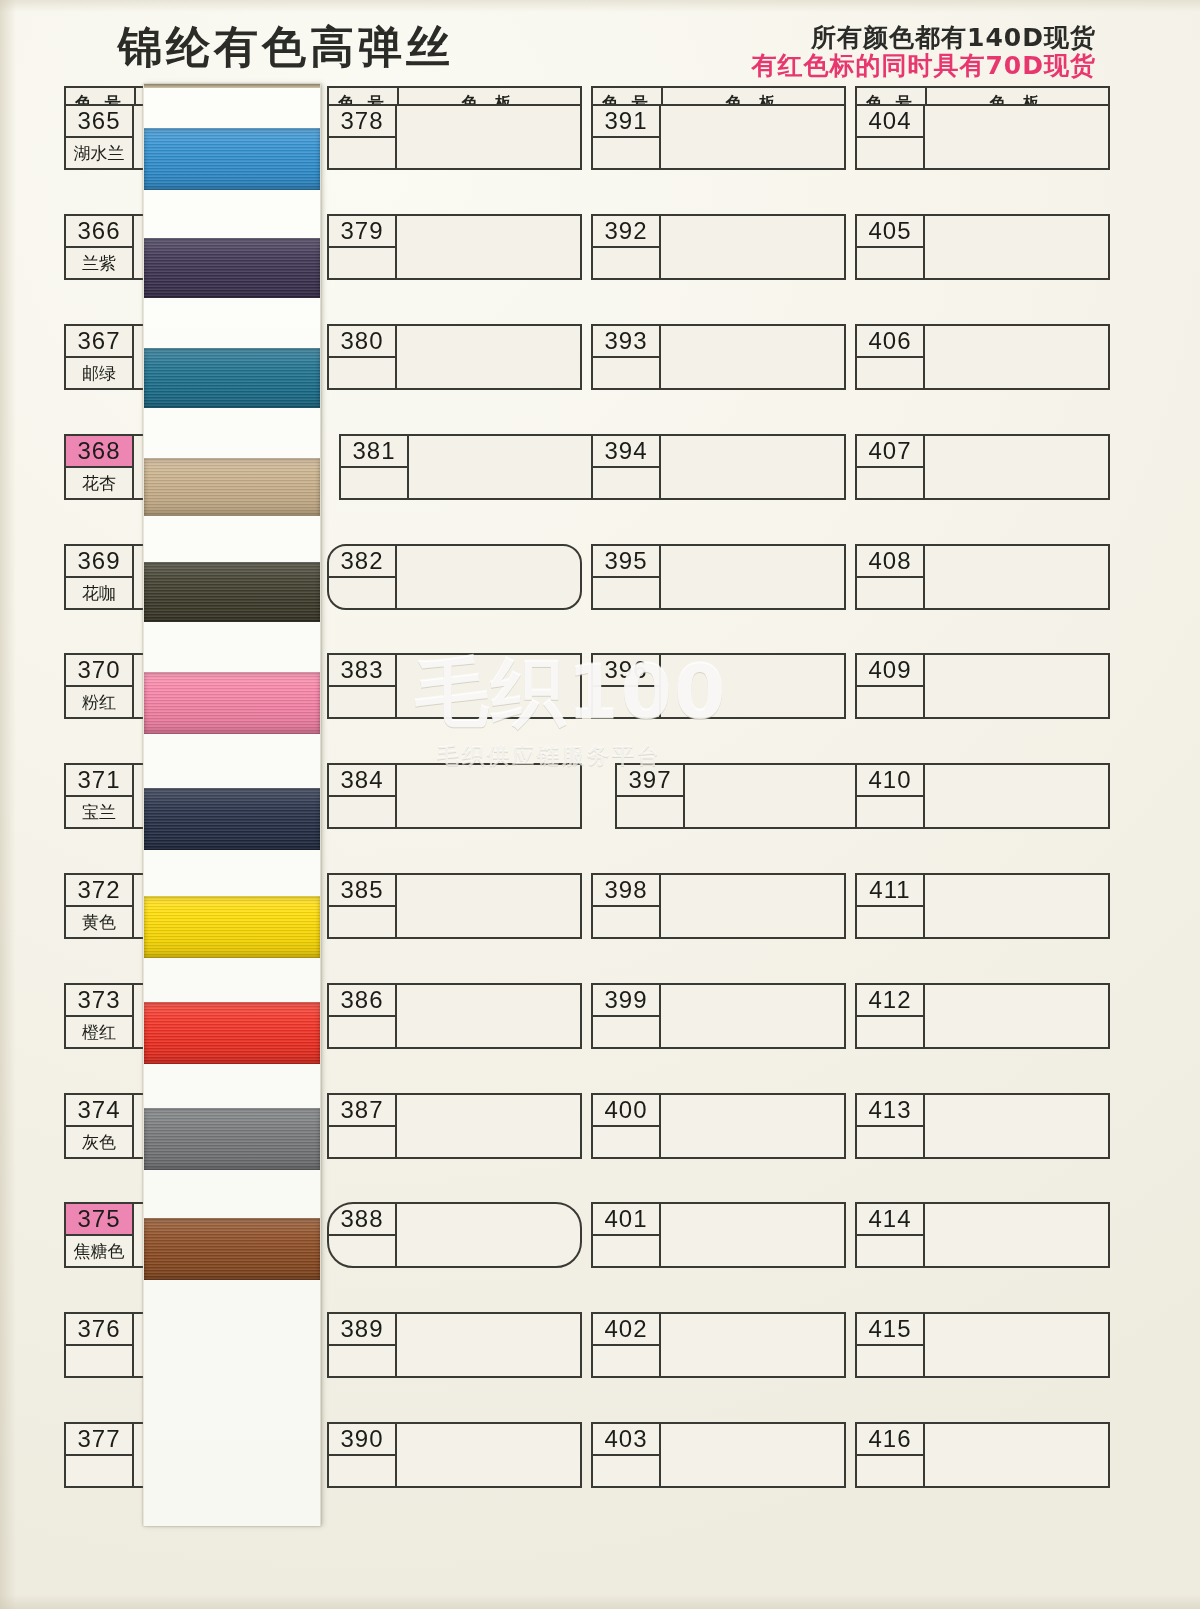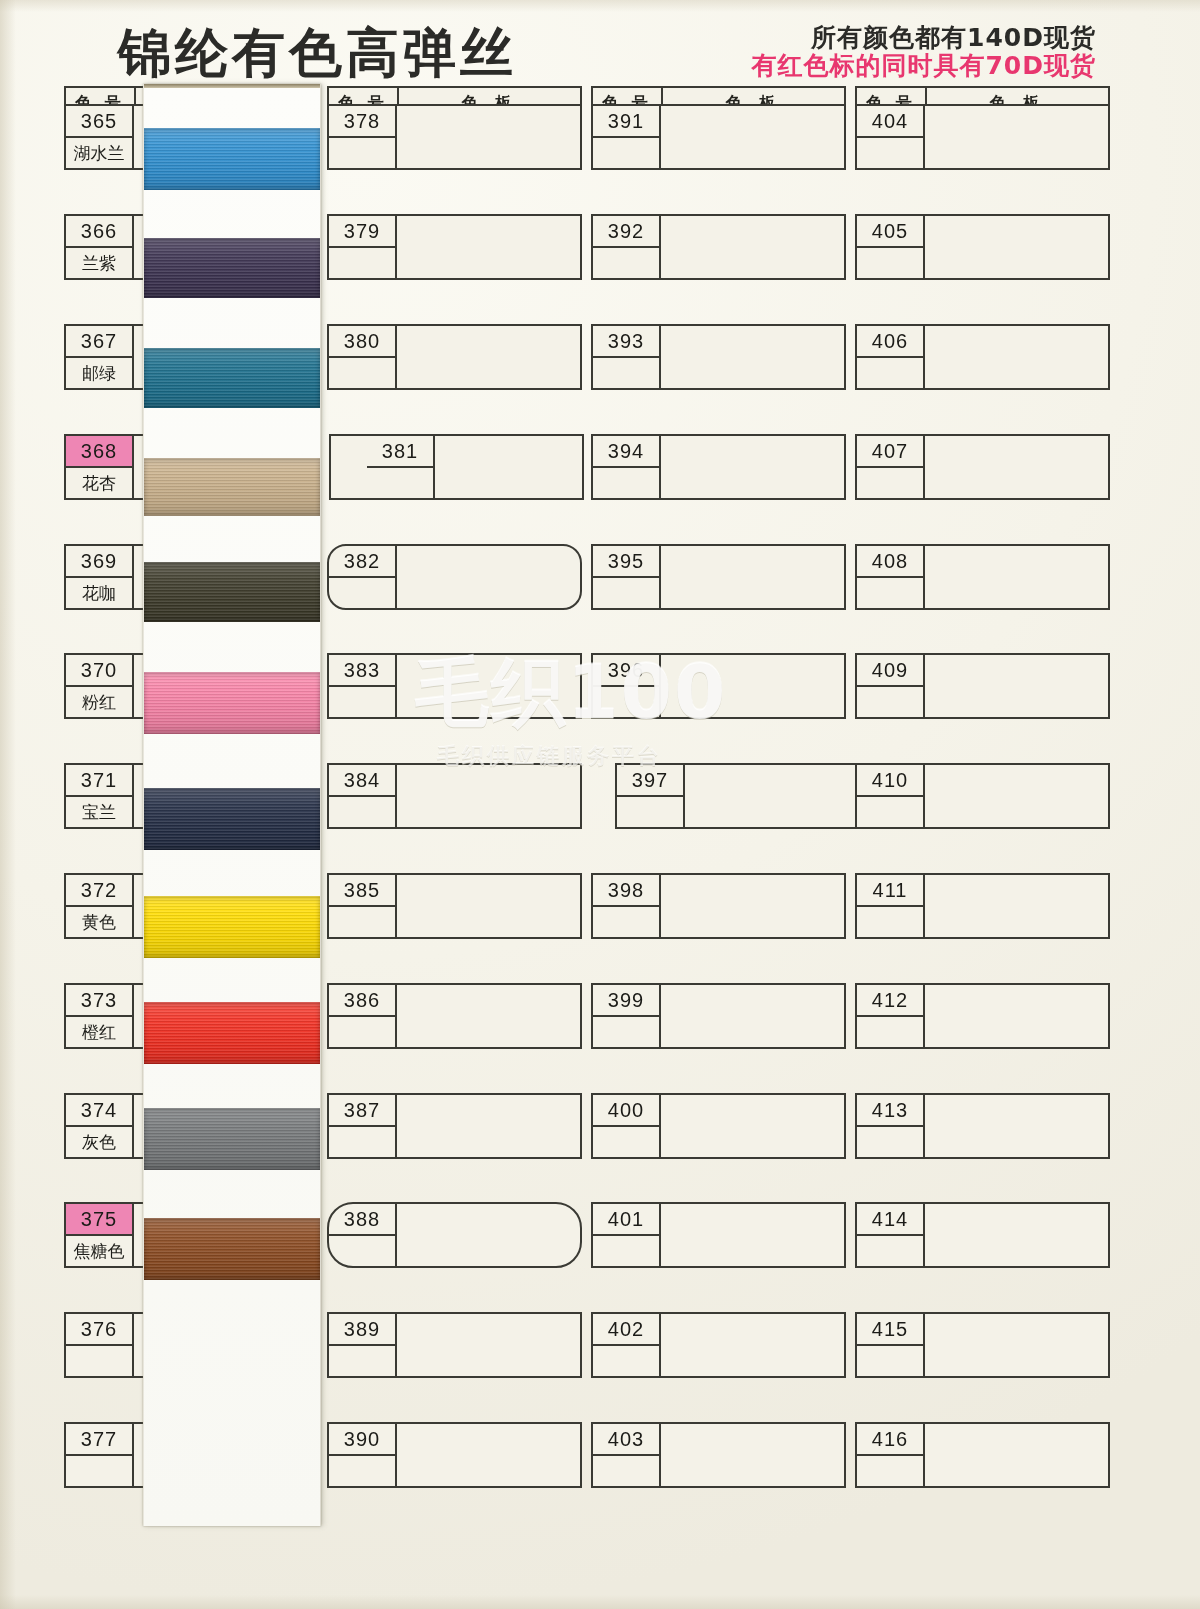--- a/index.html
+++ b/index.html
@@ -20,21 +20,21 @@
     background:
       linear-gradient(90deg, rgba(205,198,176,.55) 0px, rgba(205,198,176,0) 16px),
       linear-gradient(0deg, rgba(205,198,176,.45) 0px, rgba(205,198,176,0) 14px),
       linear-gradient(180deg, rgba(210,203,182,.45) 0px, rgba(210,203,182,0) 12px);
     pointer-events:none;
   }
 
   
   #title{
     position:absolute;left:118px;top:18px;
-    font-size:53px;font-weight:bold;letter-spacing:4px;
+    font-size:44px;font-weight:bold;letter-spacing:4px;
     color:#2b2b28;
     font-family:"DejaVu Sans","Liberation Sans",sans-serif;
     white-space:nowrap;
   }
   #stock-note{
     position:absolute;right:104px;top:24px;
     text-align:right;line-height:1.12;white-space:nowrap;
   }
   #stock-note .l1{font-size:25px;font-weight:bold;color:#2b2b28;letter-spacing:1px;
     font-family:"DejaVu Sans","Liberation Sans",sans-serif;}
@@ -59,21 +59,21 @@
     display:flex;border:2px solid #3a3a34;box-sizing:border-box;
     height:66px;background:#f4f2e8;
   }
   .row .labelbox{
     width:68px;border-right:2px solid #3a3a34;
     display:flex;flex-direction:column;box-sizing:border-box;
   }
   .row .labelbox .code{
     flex:1;display:flex;align-items:center;justify-content:center;
     border-bottom:2px solid #3a3a34;
-    font-size:20px;color:#1c1c18;letter-spacing:1px;
+    font-size:24px;color:#1c1c18;letter-spacing:1px;
     font-family:"Liberation Sans",sans-serif;
   }
   .row .labelbox .name{
     flex:1;display:flex;align-items:center;justify-content:center;
     font-size:17px;color:#1c1c18;letter-spacing:0px;
     font-family:"DejaVu Sans","Liberation Sans",sans-serif;
   }
   .row .labelbox .code.hl{background:#ee86b4;}
   .row .board{flex:1;background:transparent;}
 
@@ -259,21 +259,21 @@
         </div>
         <div class="board"></div>
       </div>
       <div class="row" style="position: absolute; left: 0px; width: 100%; top: 238px;">
         <div class="labelbox">
           <div class="code">380</div>
           <div class="name"></div>
         </div>
         <div class="board"></div>
       </div>
-      <div class="row" style="position: absolute; left: 2px; width: 100%; top: 348px; padding-left: 36px;">
+      <div class="row" style="position: absolute; left: 12px; width: 100%; top: 348px;">
         <div class="labelbox">
           <div class="code">381</div>
           <div class="name"></div>
         </div>
         <div class="board"></div>
       </div>
       <div class="row" style="position: absolute; left: 0px; width: 100%; top: 458px; border-radius: 19px;">
         <div class="labelbox">
           <div class="code">382</div>
           <div class="name"></div>

